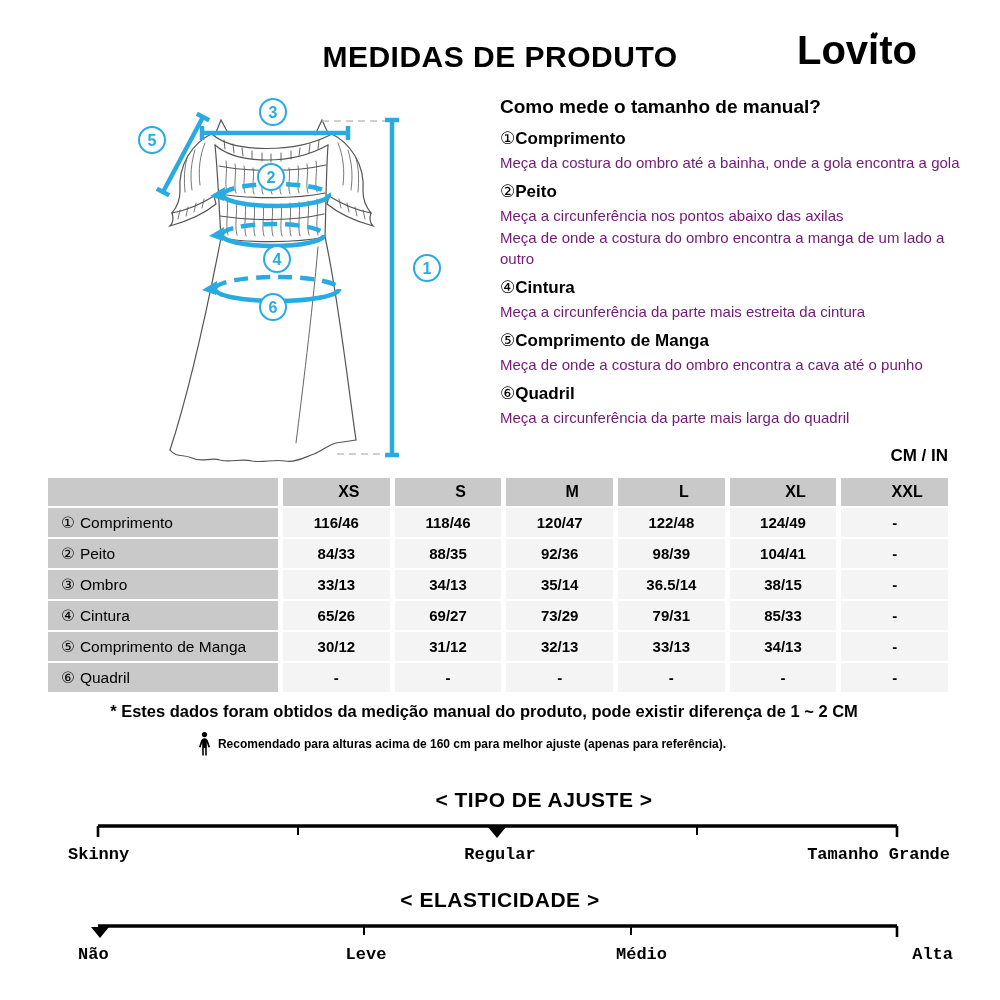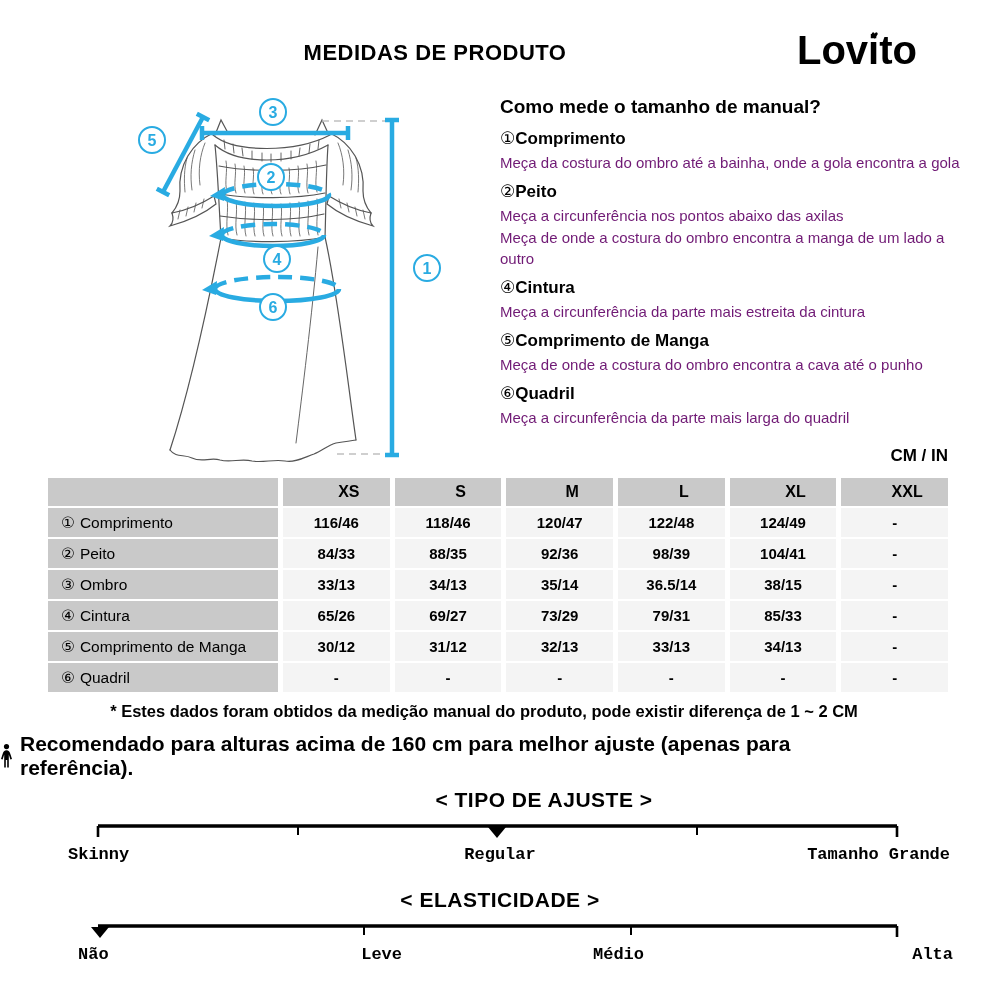--- a/index.html
+++ b/index.html
@@ -1,21 +1,21 @@
 <!DOCTYPE html>
 <html><head>
 <meta charset="utf-8">
 <style>
   html,body{margin:0;padding:0;background:#fff;}
   .page{position:relative;width:1000px;height:1000px;background:#fff;overflow:hidden;
         font-family:"Liberation Sans","DejaVu Sans",sans-serif;color:#000;}
 
   
-  .page-title{position:absolute;left:0;top:40px;width:870px;text-align:center;
-              font-size:22px;font-weight:800;letter-spacing:.5px;}
+  .page-title{position:absolute;left:0;top:40px;width:1000px;text-align:center;
+              font-size:30px;font-weight:800;letter-spacing:.5px;}
   .logo{position:absolute;left:797px;top:28px;font-size:40px;font-weight:800;letter-spacing:0;}
   .logo-heart{position:absolute;left:74px;top:1px;font-size:12px;line-height:1;}
 
   
   .diagram{position:absolute;left:100px;top:95px;width:360px;height:380px;}
 
   
   .instructions{position:absolute;left:500px;top:96px;width:474px;}
   .instr-heading{font-size:19px;font-weight:800;margin:0 0 10px 0;}
   .instr-name{font-size:17px;font-weight:700;margin:7px 0 3px 0;}
@@ -31,41 +31,41 @@
   .st-cell{display:flex;align-items:center;justify-content:center;}
   .st-head{background:#c9c9c9;font-size:16px;font-weight:700;padding-left:25px;}
   .st-corner{background:#c9c9c9;}
   .st-label{background:#c9c9c9;justify-content:flex-start;padding-left:13px;font-size:15.5px;font-weight:400;gap:5px;}
   .st-value{background:#f4f4f4;font-size:15px;font-weight:700;}
 
   
   .note1{position:absolute;left:0;top:702px;width:968px;text-align:center;
          font-size:16.5px;font-weight:700;}
   .note2{position:absolute;left:0;top:732px;width:876px;display:flex;align-items:center;
-         justify-content:center;gap:7px;font-size:21px;font-weight:700;}
+         justify-content:center;gap:7px;font-size:12px;font-weight:700;padding-left:24px;}
   .person-icon{flex:0 0 auto;}
 
   
   .slider-heading{position:absolute;left:0;width:1000px;text-align:center;
                   font-size:21px;font-weight:800;letter-spacing:.5px;}
   .fit-heading{top:788px;padding-left:44px;}
   .ela-heading{top:888px;}
   .track{position:absolute;left:0;width:1000px;height:20px;}
   .fit-track{top:822px;}
   .ela-track{top:922px;}
   .slider-labels{position:absolute;left:0;width:1000px;height:22px;font-size:17px;font-weight:700;font-family:Liberation Mono, monospace;}
   .fit-labels{top:845px;}
   .ela-labels{top:945px;}
   .sl{position:absolute;white-space:nowrap;}
   .sl-skinny{left:68px;}
   .sl-regular{left:0;right:0;text-align:center;}
   .sl-grande{right:50px;}
   .sl-nao{left:78px;}
-  .sl-leve{left:330px;width:72px;text-align:right;}
-  .sl-medio{left:593px;width:74px;text-align:left;}
+  .sl-leve{left:330px;width:72px;text-align:center;}
+  .sl-medio{left:593px;width:74px;text-align:right;}
   .sl-alta{right:47px;}
 </style>
 </head>
 <body>
 
 <div class="page">
 
   <div class="page-title">MEDIDAS DE PRODUTO</div>
   <div class="logo">
     <span>Lovito</span>

